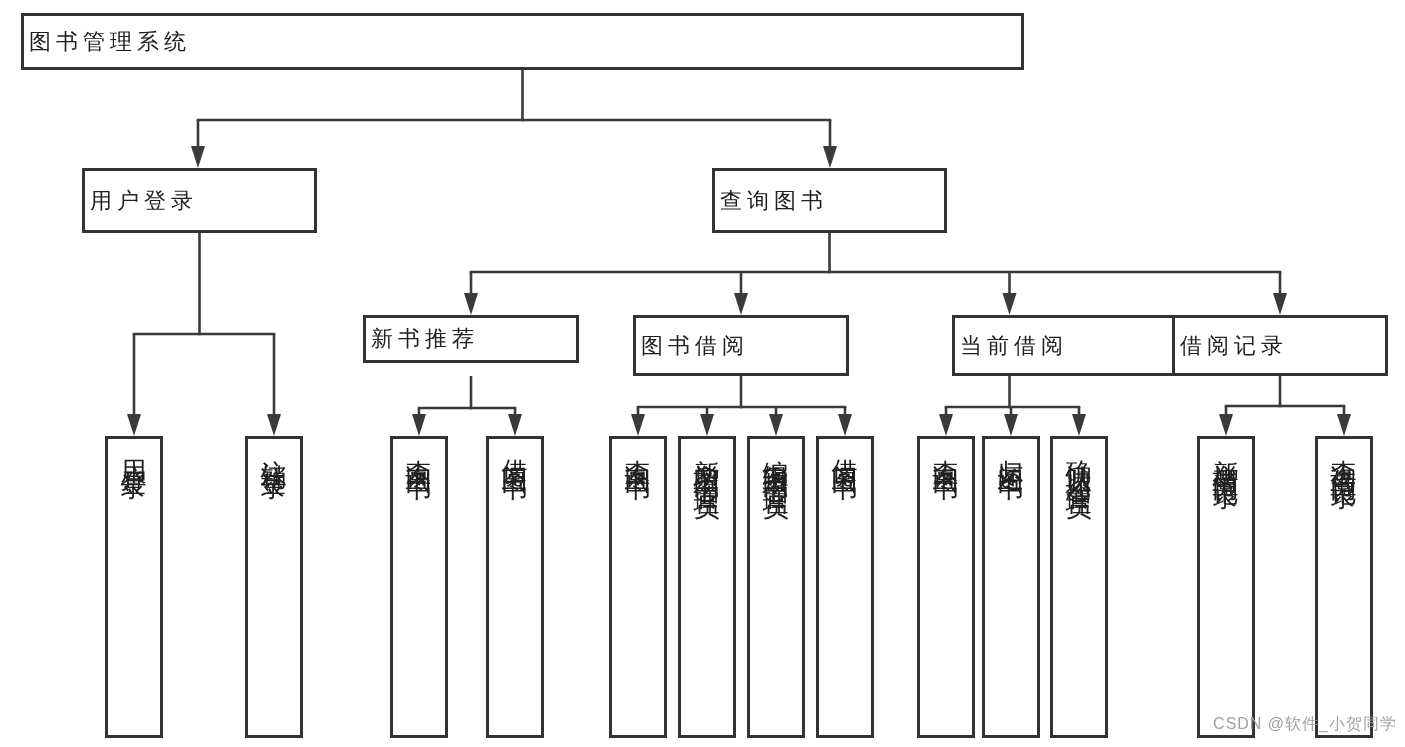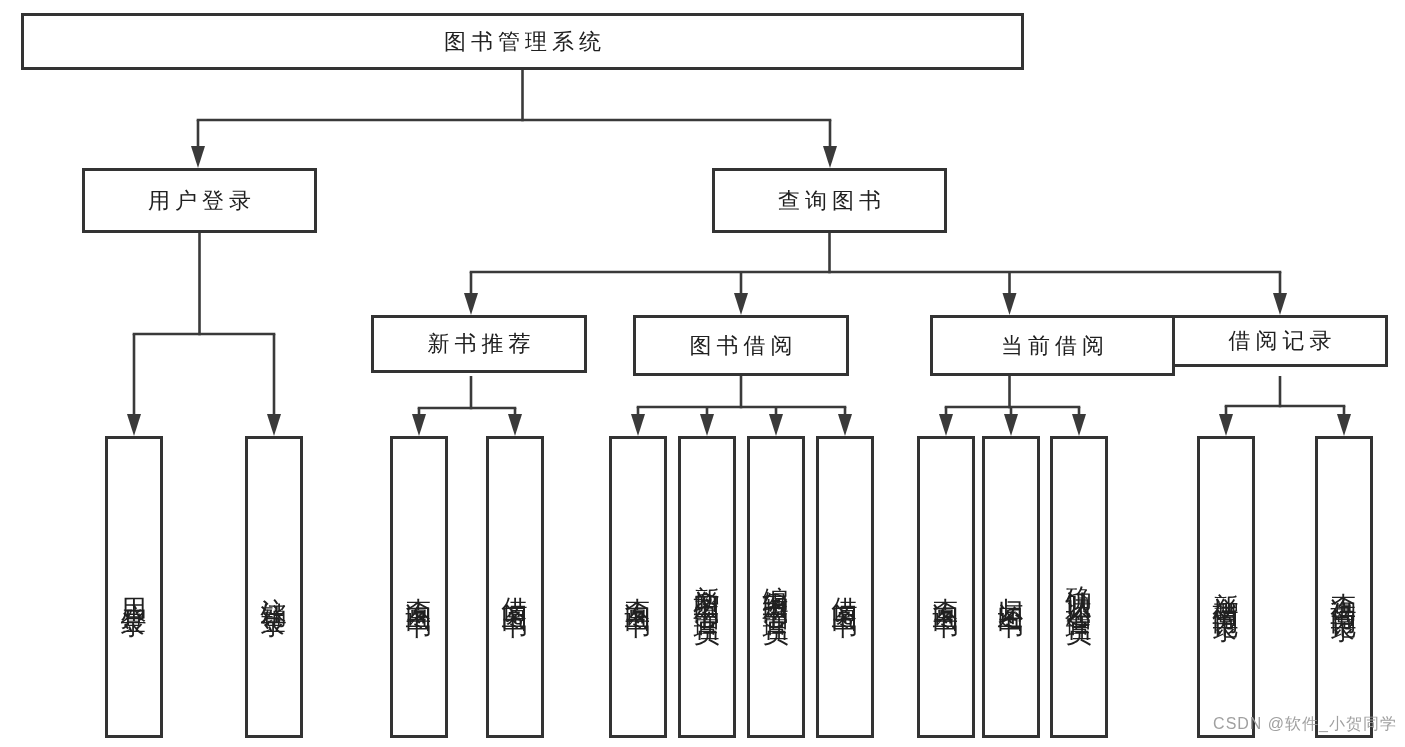--- a/index.html
+++ b/index.html
@@ -8,32 +8,32 @@
   }
   html,body{margin:0;padding:0;background:var(--background,#fff);}
   body{font-family:"Liberation Sans","DejaVu Sans",sans-serif;}
   #stage{position:relative;width:1405px;height:747px;background:var(--background,#fff);overflow:hidden;}
   #wires{position:absolute;left:0;top:0;z-index:0;}
   .cline{stroke:var(--line,#3a3a3a);stroke-width:2.6;fill:none;}
   .ahead{fill:var(--line,#3a3a3a);stroke:none;}
   .hbox,.vbox{
     position:absolute;box-sizing:border-box;background:#fff;
     border:3px solid var(--border,#333);color:var(--text,#202020);
-    display:flex;align-items:center;justify-content:center;z-index:1;
+    display:flex;align-items:center;z-index:1;
   }
   .hbox{font-size:22px;letter-spacing:5px;text-indent:5px;white-space:nowrap;}
   .vbox{writing-mode:vertical-rl;text-orientation:mixed;font-size:26px;letter-spacing:5px;line-height:1;}
   
   .n-root {left:21px;  top:13px;  width:1003px;height:57px;}
   .n-l2-0 {left:82px;  top:168px; width:235px; height:65px;}
   .n-l2-1 {left:712px; top:168px; width:235px; height:65px;}
-  .n-l3-0 {left:371px; top:315px; width:216px; height:58px;}
+  .n-l3-0 {left:363px; top:315px; width:216px; height:48px;}
   .n-l3-1 {left:633px; top:315px; width:216px; height:61px;}
-  .n-l3-2 {left:930px; top:315px; width:245px; height:61px;font-family:Liberation Serif, serif;}
-  .n-l3-3 {left:1172px;top:315px; width:216px; height:52px;}
+  .n-l3-2 {left:952px; top:315px; width:224px; height:61px;font-family:Liberation Serif, serif;}
+  .n-l3-3 {left:1172px;top:315px; width:216px; height:61px;}
   .leaf   {top:436px;width:58px;height:302px;}
   .lf-0{left:105px;}  .lf-1{left:245px;}
   .lf-2{left:390px;}  .lf-3{left:486px;}
   .lf-4{left:609px;}  .lf-5{left:678px;}  .lf-6{left:747px;}  .lf-7{left:816px;}
   .lf-8{left:917px;}  .lf-9{left:982px;}  .lf-10{left:1050px;}
   .lf-11{left:1197px;}.lf-12{left:1315px;}
   .watermark{
     position:absolute;right:8px;top:714px;z-index:3;
     color:var(--watermark,#a0a0a0);font-size:16px;letter-spacing:1px;white-space:nowrap;
   }

